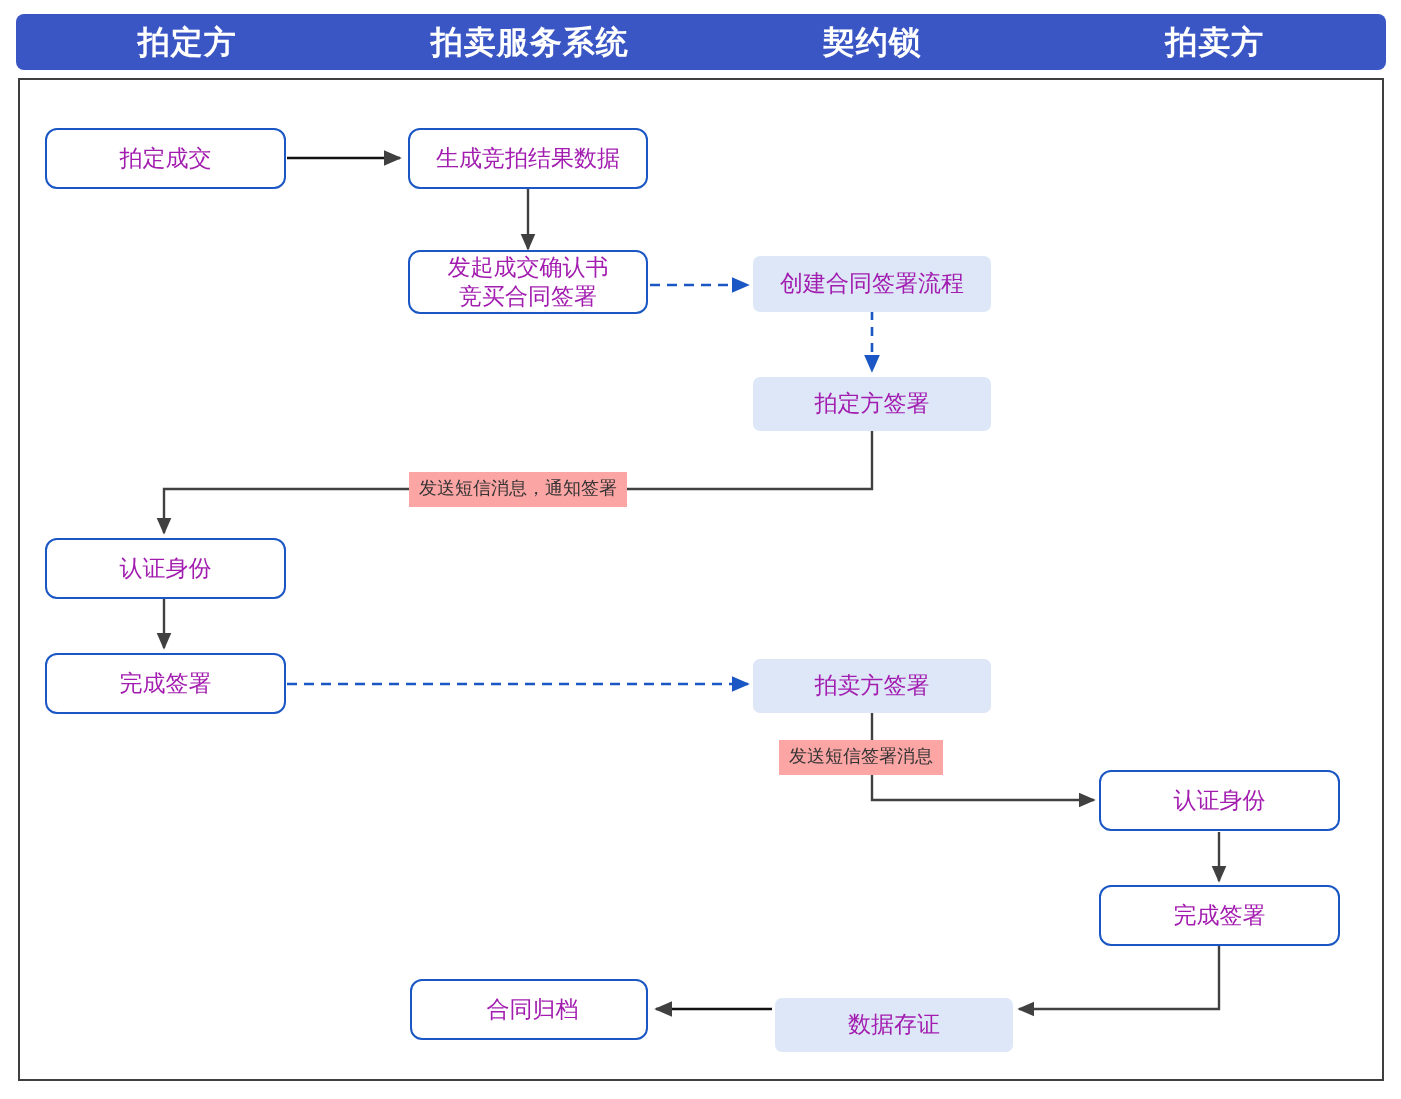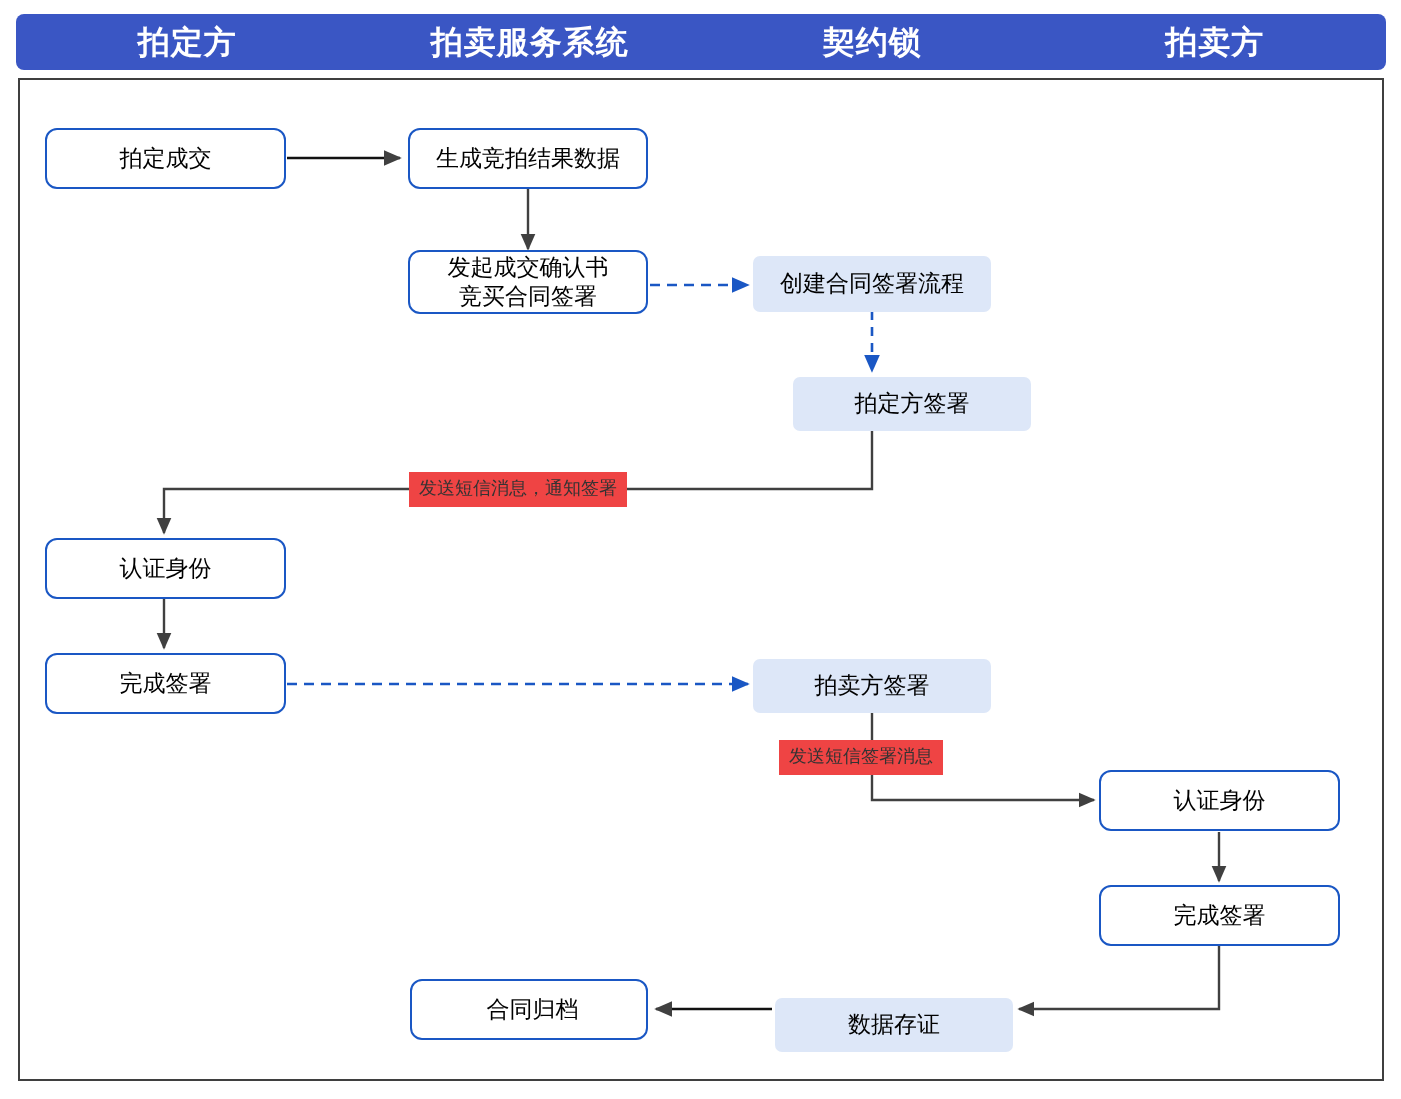--- a/index.html
+++ b/index.html
@@ -60,40 +60,40 @@
     pointer-events: none;
   }
   
   .node {
     position: absolute;
     box-sizing: border-box;
     display: flex;
     align-items: center;
     justify-content: center;
     text-align: center;
-    color: #000000;
+    color: #a21caf;
     font-size: 23px;
     line-height: 1.28;
     white-space: pre-line;
   }
   .node.outlined {
     background: #ffffff;
     border: 2px solid #1a57c4;
     border-radius: 12px;
   }
   .node.filled {
     background: #dde7f8;
     border: none;
     border-radius: 7px;
     text-align: right;
   }
   
   .edge-label {
     position: absolute;
-    background: #ef4444;
+    background: #fca5a5;
     color: #333333;
     font-size: 18px;
     line-height: 1.1;
     padding: 7px 10px 8px 10px;
     white-space: nowrap;
     box-sizing: border-box;
   }
 </style>
 </head>
 <body>
@@ -144,21 +144,21 @@
 
   <div class="node outlined" style="left:45px; top:128px; width:241px; height:61px;">拍定成交</div>
 
   <div class="node outlined" style="left:408px; top:128px; width:240px; height:61px;text-align:right;">生成竞拍结果数据</div>
 
   <div class="node outlined" style="left:408px; top:250px; width:240px; height:64px;">发起成交确认书
 竞买合同签署</div>
 
   <div class="node filled" style="left:753px; top:256px; width:238px; height:56px;">创建合同签署流程</div>
 
-  <div class="node filled" style="left:753px; top:377px; width:238px; height:54px;margin-left:40px;">拍定方签署</div>
+  <div class="node filled" style="left:753px; top:377px; width:238px; height:54px;">拍定方签署</div>
 
   <div class="node outlined" style="left:45px; top:538px; width:241px; height:61px;">认证身份</div>
 
   <div class="node outlined" style="left:45px; top:653px; width:241px; height:61px;">完成签署</div>
 
   <div class="node filled" style="left:753px; top:659px; width:238px; height:54px;">拍卖方签署</div>
 
   <div class="node outlined" style="left:1099px; top:770px; width:241px; height:61px;">认证身份</div>
 
   <div class="node outlined" style="left:1099px; top:885px; width:241px; height:61px;">完成签署</div>

